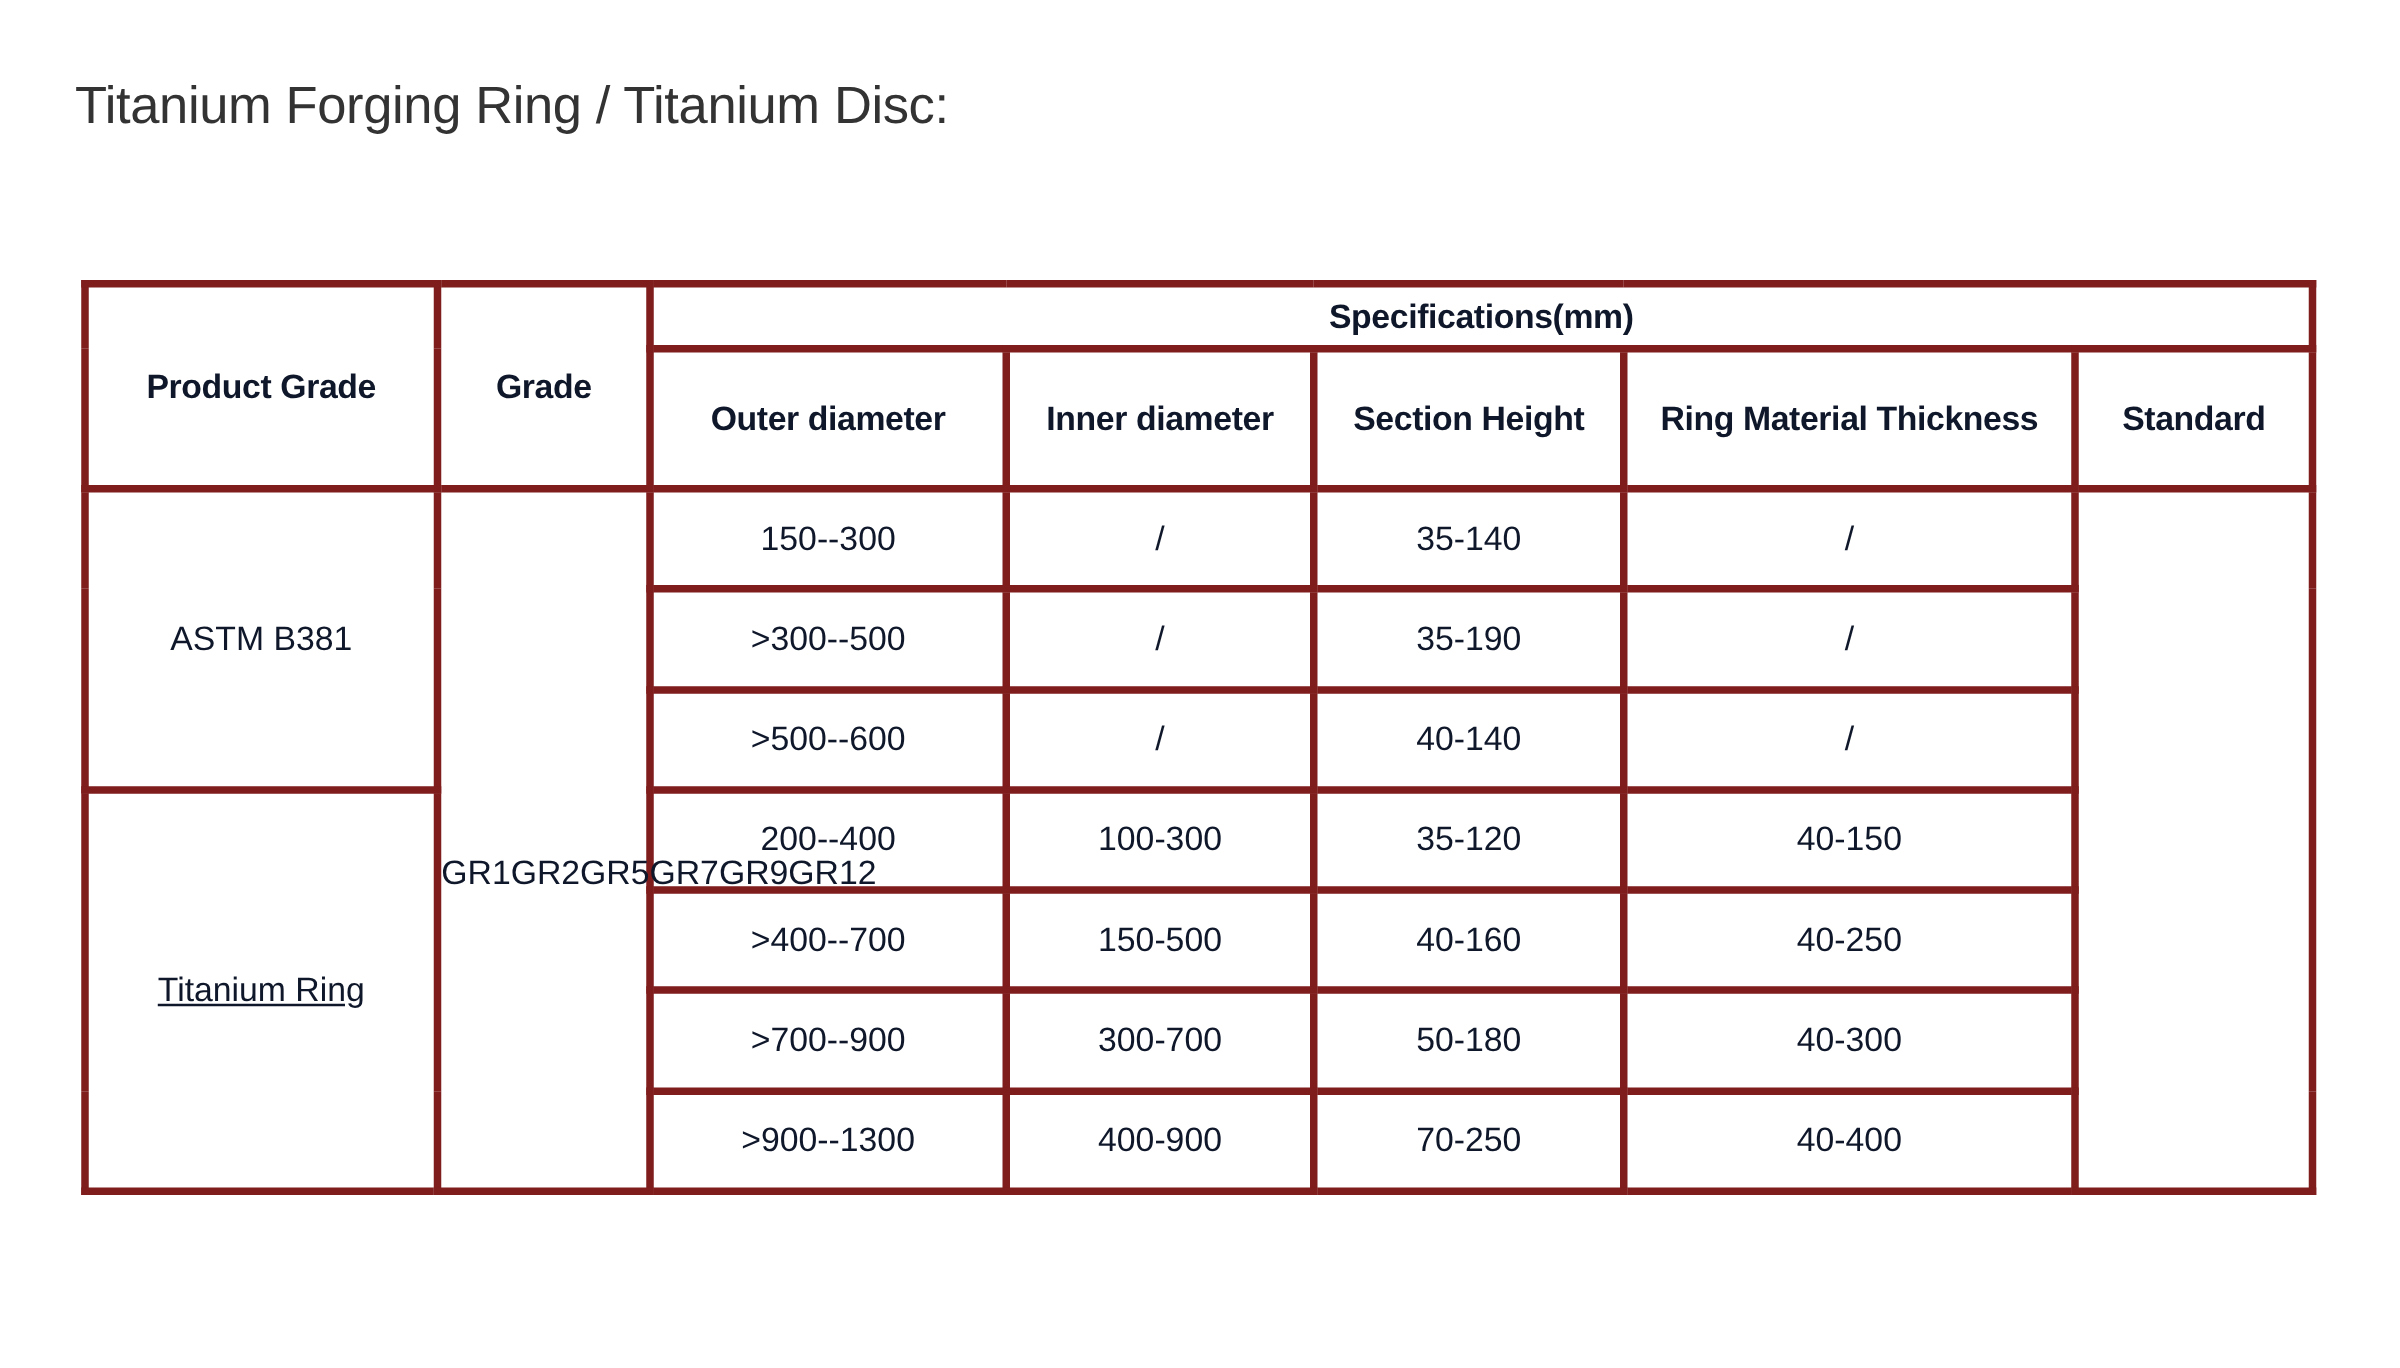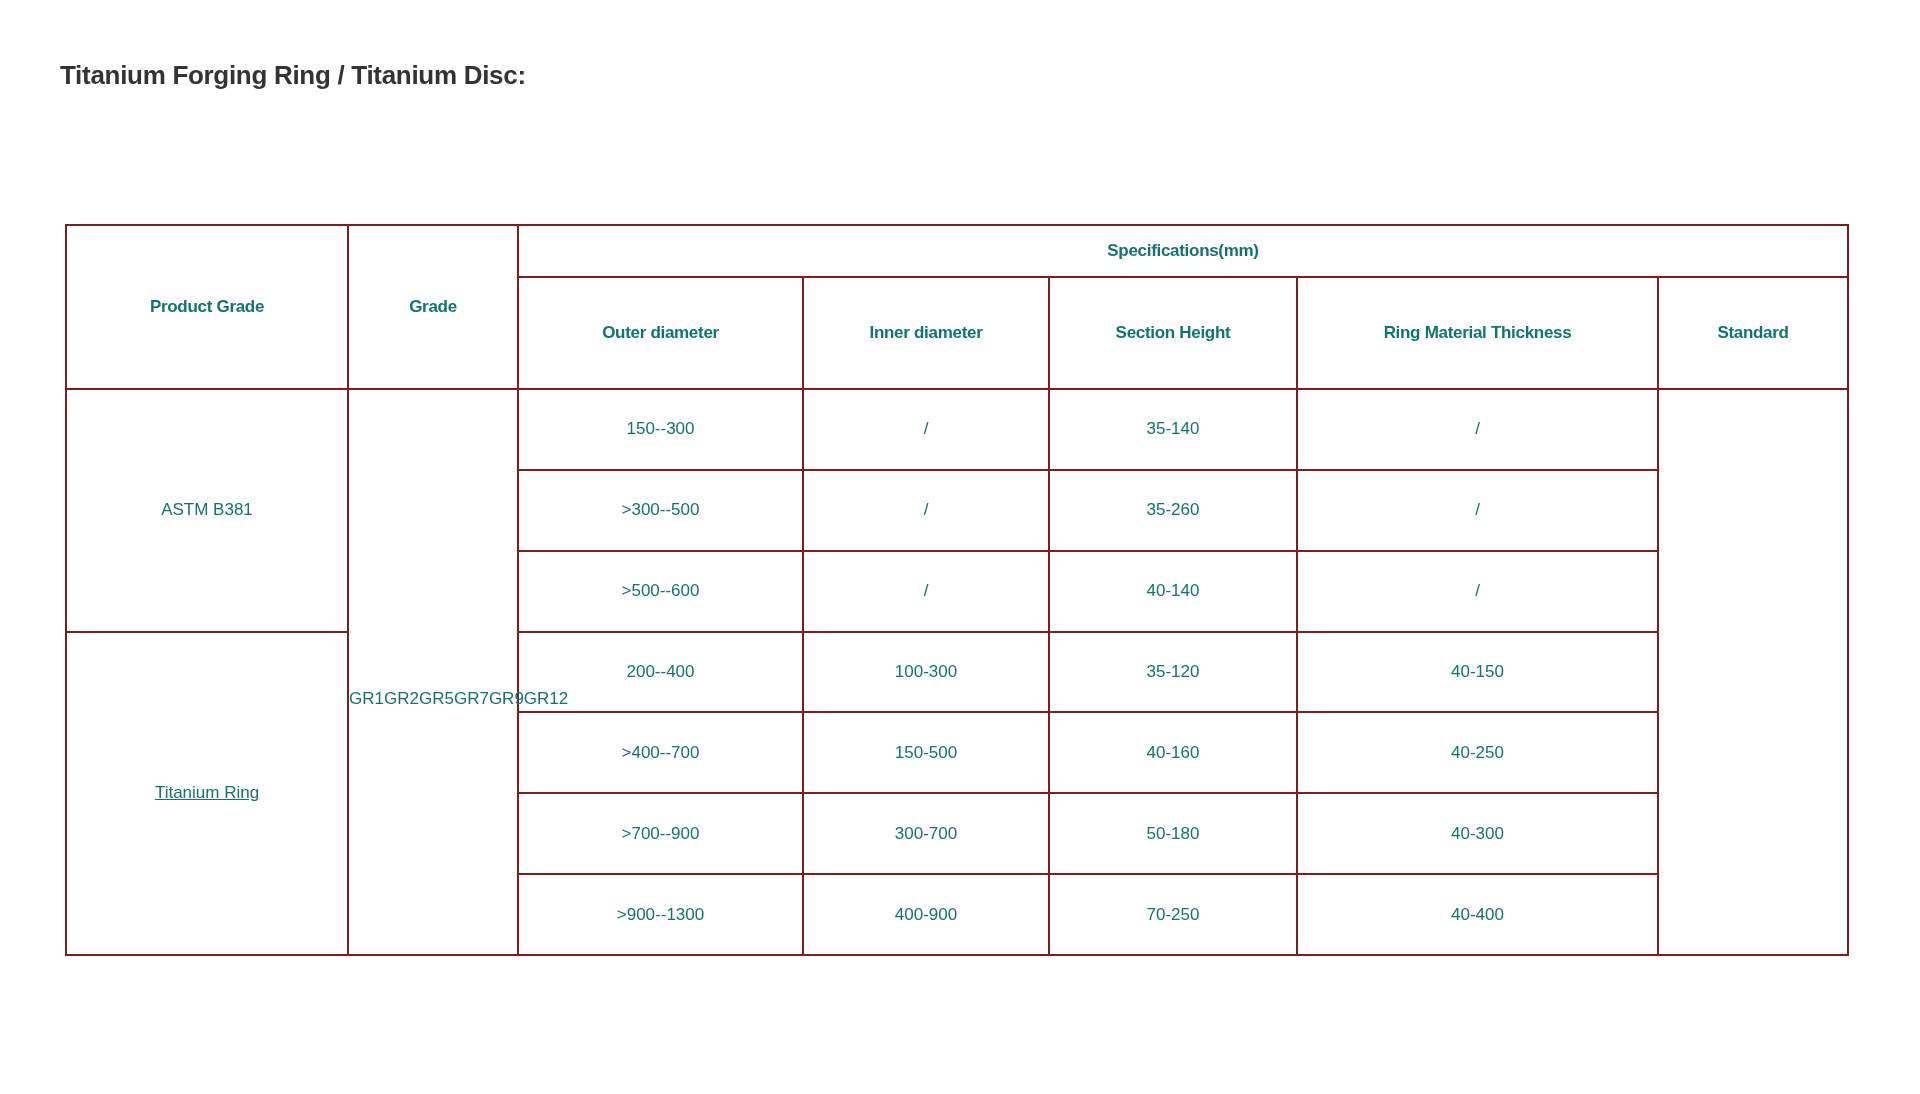--- a/index.html
+++ b/index.html
@@ -12,43 +12,43 @@
       height: 1094px;
       position: relative;
       overflow: hidden;
       font-family: "Liberation Sans", "DejaVu Sans", sans-serif;
       color: #000;
     }
     .doc-title {
       position: absolute;
       left: 60px;
       top: 60px;
-      font-size: 26px;
-      font-weight: bold;
+      font-size: 42px;
+      font-weight: normal;
       color: #333333;
       letter-spacing: -0.3px;
       white-space: nowrap;
     }
     .spec-table {
       position: absolute;
       left: 65px;
       top: 224px;
       width: 1782px;
       height: 732px;
       border-collapse: collapse;
       table-layout: fixed;
       border: 2px solid #666666;
     }
     .spec-table td, .spec-table th {
-      border: 2px solid #7f1d1d;
+      border: 6px solid #7f1d1d;
       text-align: center;
       vertical-align: middle;
       padding: 0;
-      font-size: 17px;
-      color: #0f766e;
+      font-size: 27px;
+      color: #0f172a;
     }
     .spec-table th {
       font-weight: bold;
       letter-spacing: -0.3px;
     }
     .spec-table td {
       font-weight: normal;
     }
     .row-h1 { height: 52px; }
     .row-h2 { height: 112px; }
@@ -107,21 +107,21 @@
       </td>
       <td>150--300</td>
       <td>/</td>
       <td>35-140</td>
       <td>/</td>
       <td rowspan="7"></td>
     </tr>
     <tr class="row-b">
       <td>&gt;300--500</td>
       <td>/</td>
-      <td>35-260</td>
+      <td>35-190</td>
       <td>/</td>
     </tr>
     <tr class="row-b">
       <td>&gt;500--600</td>
       <td>/</td>
       <td>40-140</td>
       <td>/</td>
     </tr>
     <tr class="row-b">
       <td rowspan="4" class="product-cell-2">Titanium Ring</td>

